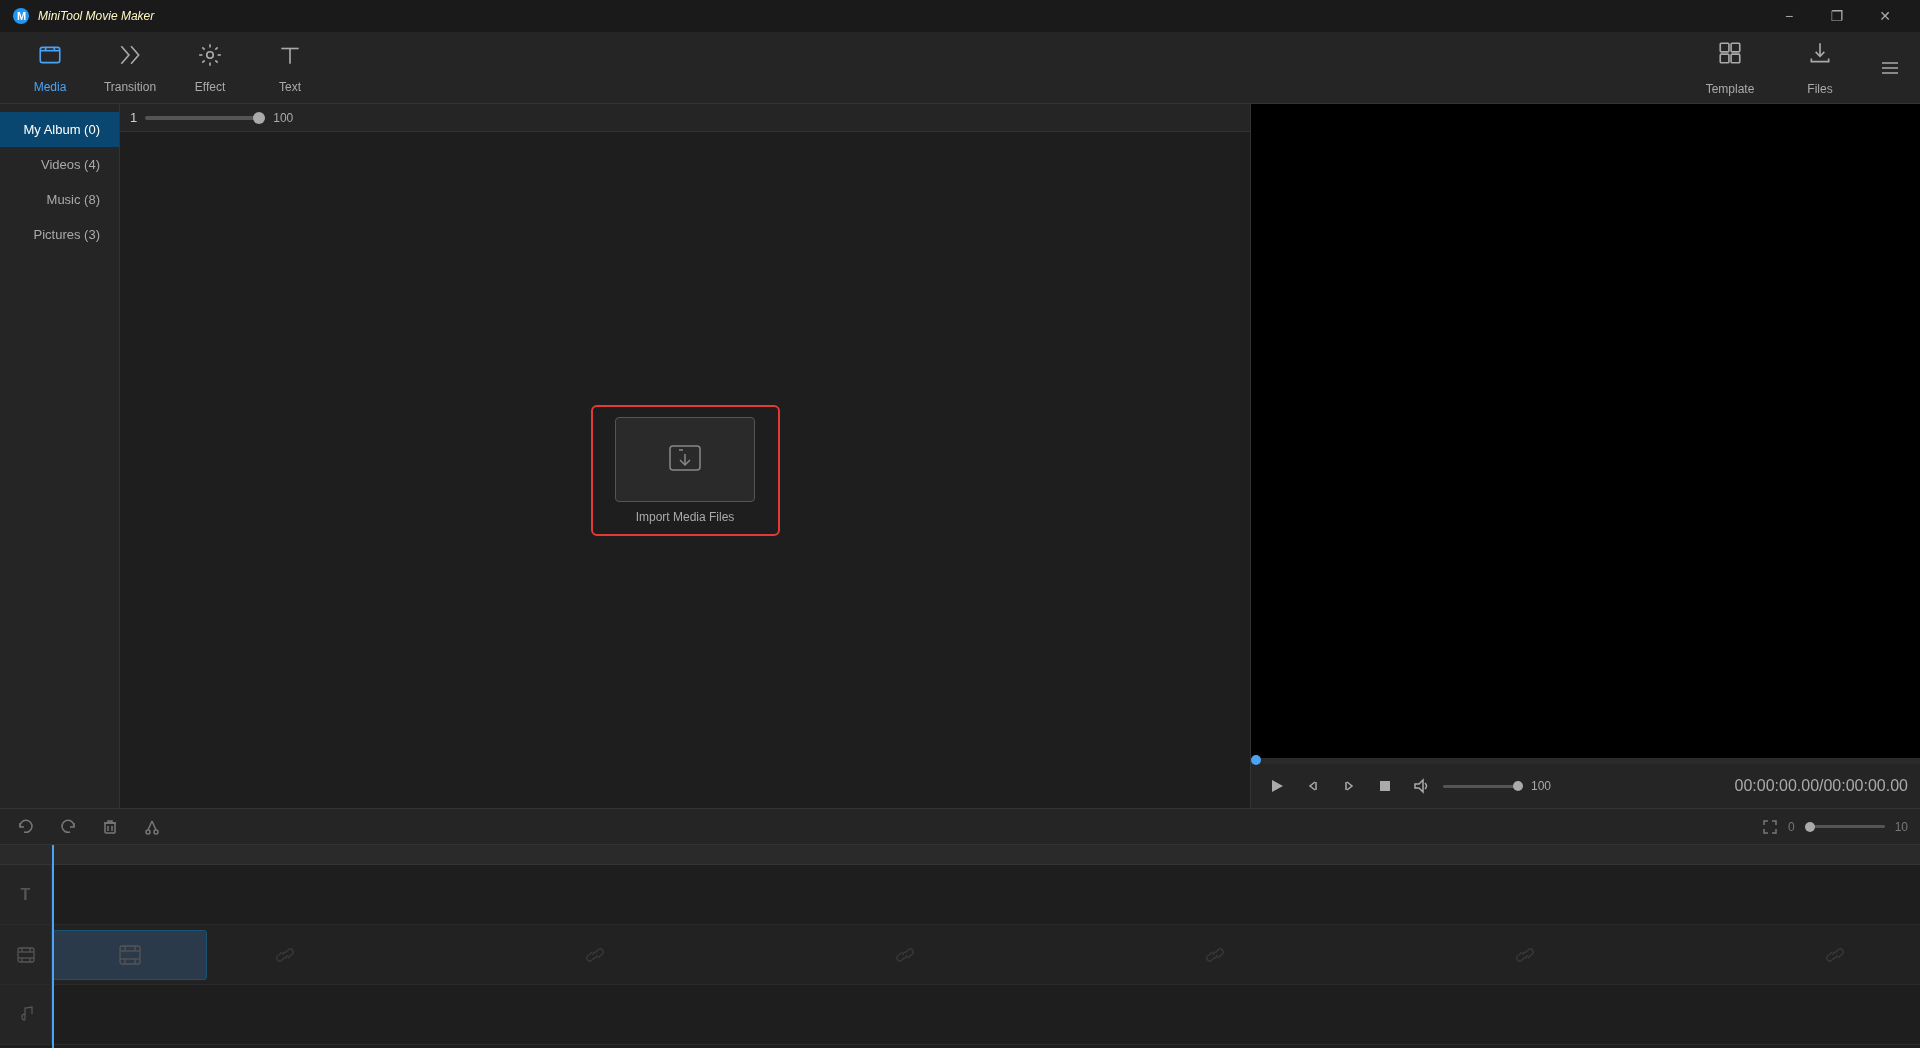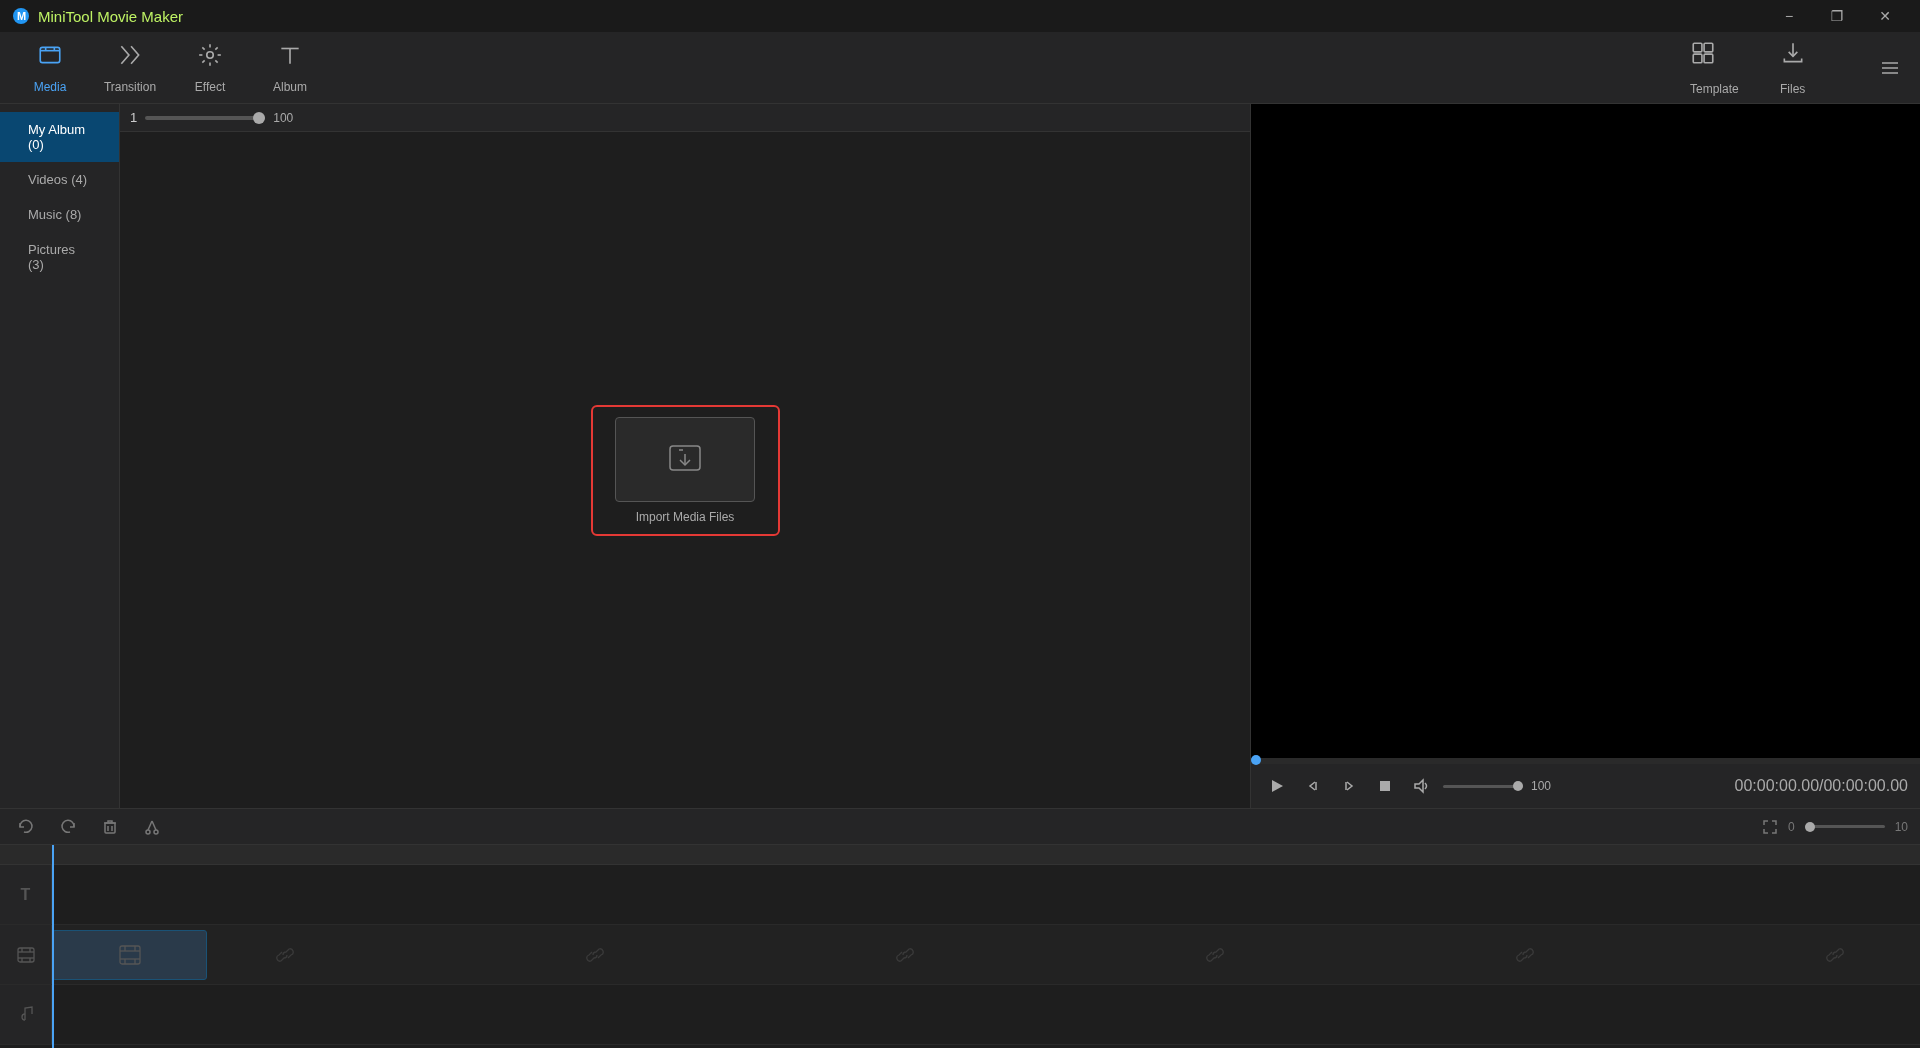--- a/index.html
+++ b/index.html
@@ -26,22 +26,23 @@
     #title-bar-left {
       display: flex;
       align-items: center;
       gap: 8px;
     }
     #app-logo {
       width: 18px;
       height: 18px;
     }
     #app-title {
-      font-size: 15px;
-      color: #bef264;
+      font-size: 12px;
+      color: #fef9c3;
+      font-style: italic;
     }
     #title-bar-controls {
       display: flex;
       gap: 2px;
     }
     .title-btn {
       width: 46px;
       height: 32px;
       background: transparent;
       border: none;
@@ -79,20 +80,21 @@
     .toolbar-item span { font-size: 12px; }
     #toolbar-right {
       margin-left: auto;
       display: flex;
       align-items: center;
       gap: 10px;
     }
     .toolbar-right-item {
       display: flex;
       flex-direction: column;
+      align-items: center;
       justify-content: center;
       width: 80px;
       height: 64px;
       cursor: pointer;
       border-radius: 4px;
       color: #aaa;
       gap: 16px;
     }
     .toolbar-right-item svg { width: 26px; height: 26px; }
     .toolbar-right-item span { font-size: 12px; }
@@ -113,25 +115,26 @@
     }
 
     
     #sidebar {
       width: 120px;
       background: #252526;
       border-right: 1px solid #333;
       padding: 8px 0;
     }
     .sidebar-item {
-      padding: 10px 28px;
+      padding: 10px 19px;
       cursor: pointer;
       color: #aaa;
       font-size: 13px;
       border-radius: 0;
+      text-align: right;
     }
     .sidebar-item.active { background: #094771; color: #fff; }
 
     
     #media-panel {
       flex: 1;
       background: #1e1e1e;
       position: relative;
       display: flex;
       flex-direction: column;
@@ -456,21 +459,21 @@
       <path d="M7.1 16.9 L4.9 19.1"></path>
     </svg>
     <span>Effect</span>
   </div>
 
   <div class="toolbar-item">
     <svg viewBox="0 0 24 24" fill="none" stroke="currentColor" stroke-width="1.5">
       <line x1="4" y1="6" x2="20" y2="6"></line>
       <line x1="12" y1="6" x2="12" y2="20"></line>
     </svg>
-    <span>Album</span>
+    <span>Text</span>
   </div>
 
   <div id="toolbar-right">
 
     <div class="toolbar-right-item">
       <svg viewBox="0 0 24 24" fill="none" stroke="currentColor" stroke-width="1.5">
         <rect x="3" y="3" width="8" height="8" rx="1"></rect>
         <rect x="13" y="3" width="8" height="8" rx="1"></rect>
         <rect x="3" y="13" width="8" height="8" rx="1"></rect>
         <rect x="13" y="13" width="8" height="8" rx="1"></rect>

